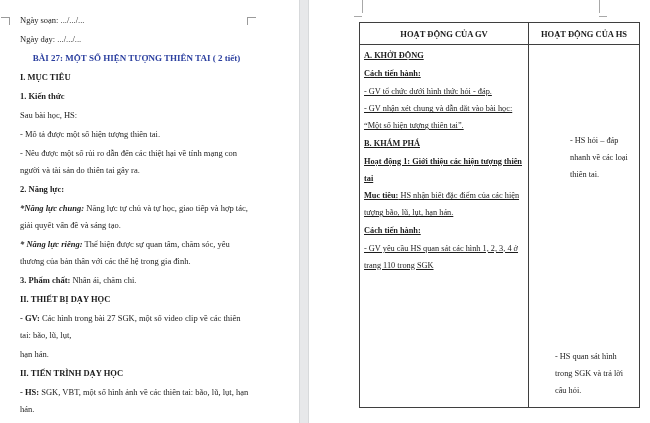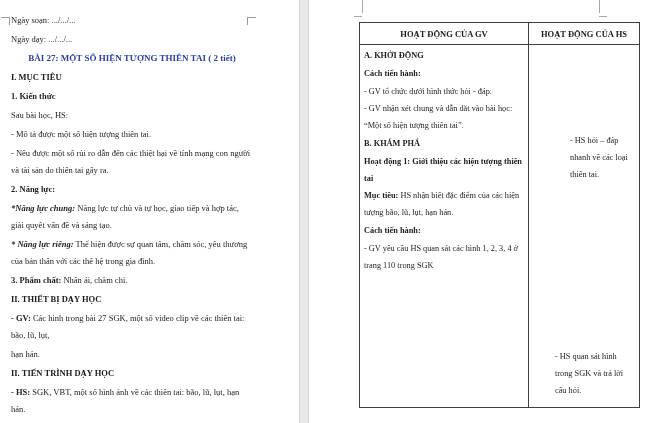--- a/index.html
+++ b/index.html
@@ -11,21 +11,21 @@
     position:relative;
     overflow:hidden;
   }
   .canvas{position:absolute;left:0;top:0;width:650px;height:423px;background:#e7e8ea;}
   .page{position:absolute;top:0;height:423px;background:#ffffff;}
   .page-left{left:0;width:299px;border-right:1px solid #d7d9db;}
   .page-right{left:308px;width:342px;border-left:1px solid #d7d9db;}
 
   
   .lp-content{position:absolute;left:8px;top:12px;width:245px;}
-  .para{font-size:8.5px;line-height:17px;margin:0 0 2px 3px;}
+  .para{font-size:8.5px;line-height:17px;margin:0 0 2px 12px;}
   .para.bold{font-weight:bold;}
   .para.title{font-weight:bold;text-align:center;font-size:9px;}
   .para.tiet{font-weight:bold;text-align:center;text-decoration:underline;margin-top:1px;}
   .lead{font-weight:bold;}
   .lead.bolditalic{font-weight:bold;font-style:italic;}
 
   
   .mark{position:absolute;width:8px;height:7px;}
   .mark-tl{left:1px;top:17px;border-top:1px solid #9a9a9a;border-right:1px solid #9a9a9a;}
   .mark-tr{left:247px;top:17px;border-top:1px solid #9a9a9a;border-left:1px solid #9a9a9a;}
@@ -39,21 +39,21 @@
   }
   .t-header{display:flex;height:21px;border-bottom:1px solid #3f3f3f;}
   .t-header .cell{
     display:flex;align-items:center;justify-content:center;
     font-weight:bold;font-size:8.5px;box-sizing:border-box;
   }
   .cell-gv{width:169px;border-right:1px solid #3f3f3f;}
   .cell-hs{flex:1;}
   .t-body{display:flex;height:362px;}
   .t-body .cell{box-sizing:border-box;overflow:hidden;}
-  .t-body .cell-gv{padding:3px 5px 0 4px;}
+  .t-body .cell-gv{padding:3px 5px 0 4px;text-decoration:underline;}
   .t-body .cell-hs{position:relative;}
   .t-body .para{font-size:8.3px;line-height:16.8px;margin:0 0 1px 0;}
   .hs-note{
     position:absolute;left:5px;right:4px;
     font-size:8.3px;line-height:16.8px;
   }
   .hs-note-1{top:88px;margin-left:36px;}
   .hs-note-2{top:304px;margin-left:21px;}
 </style>
 </head>

